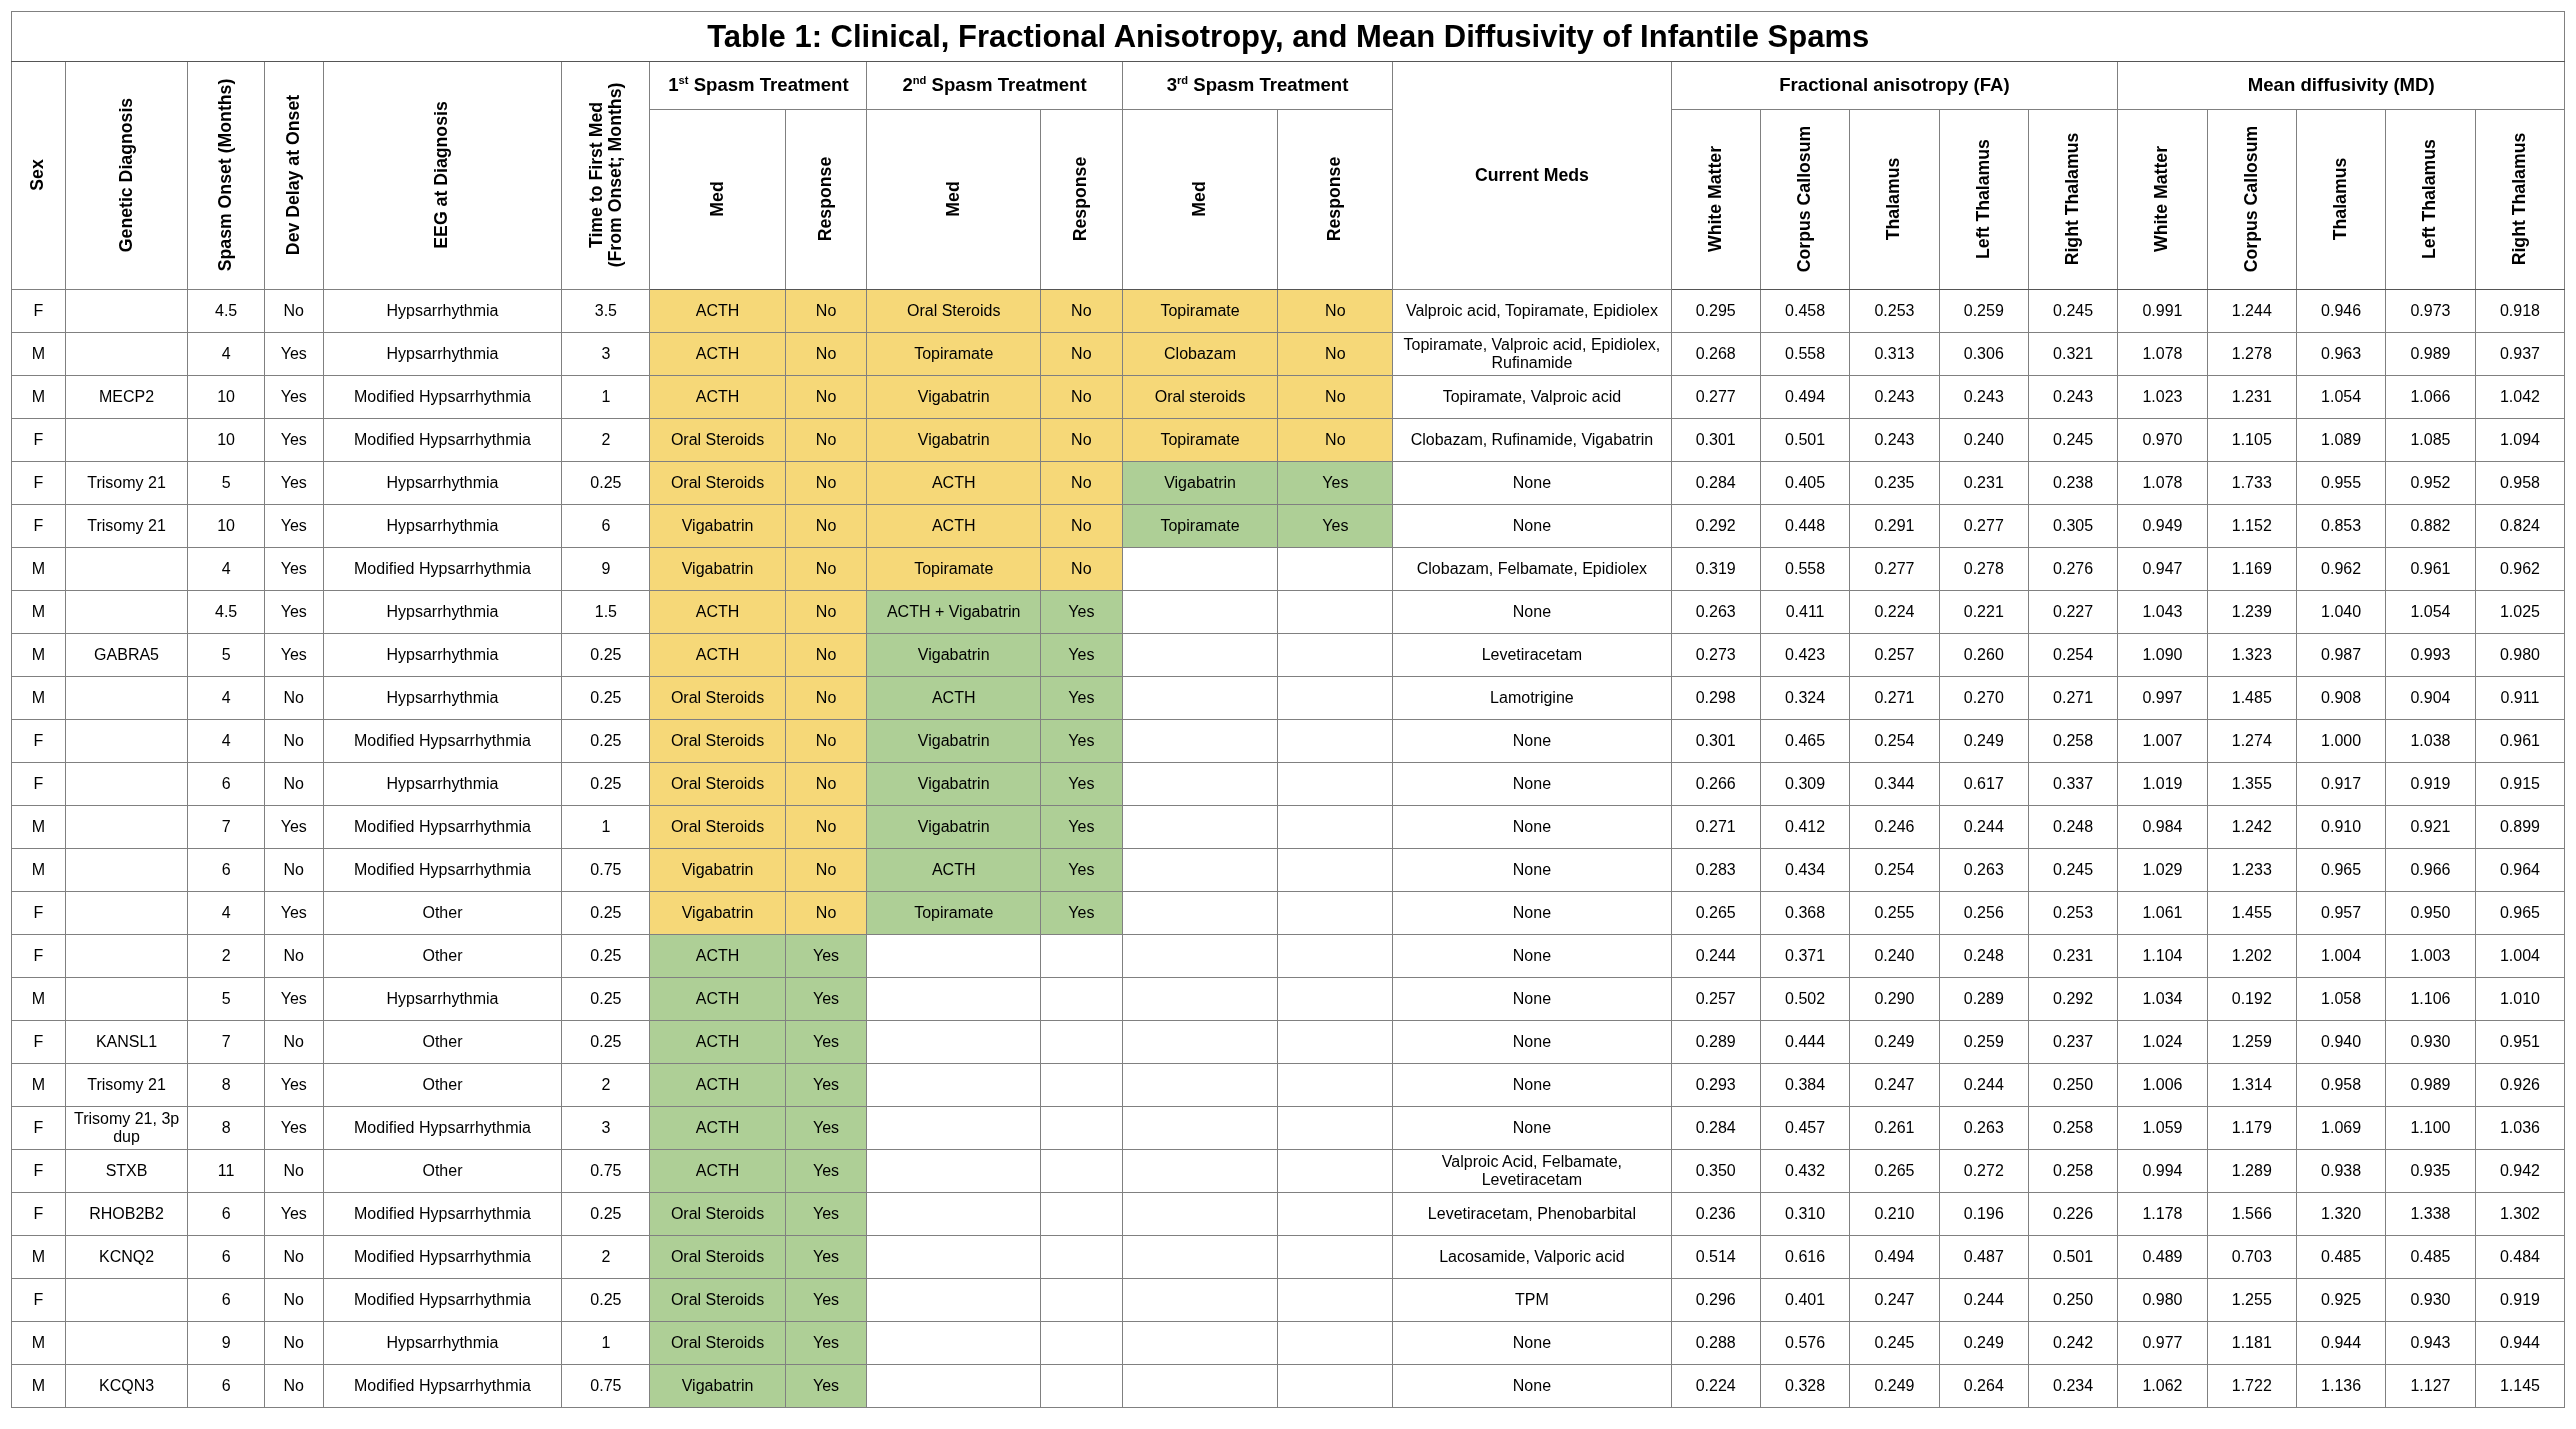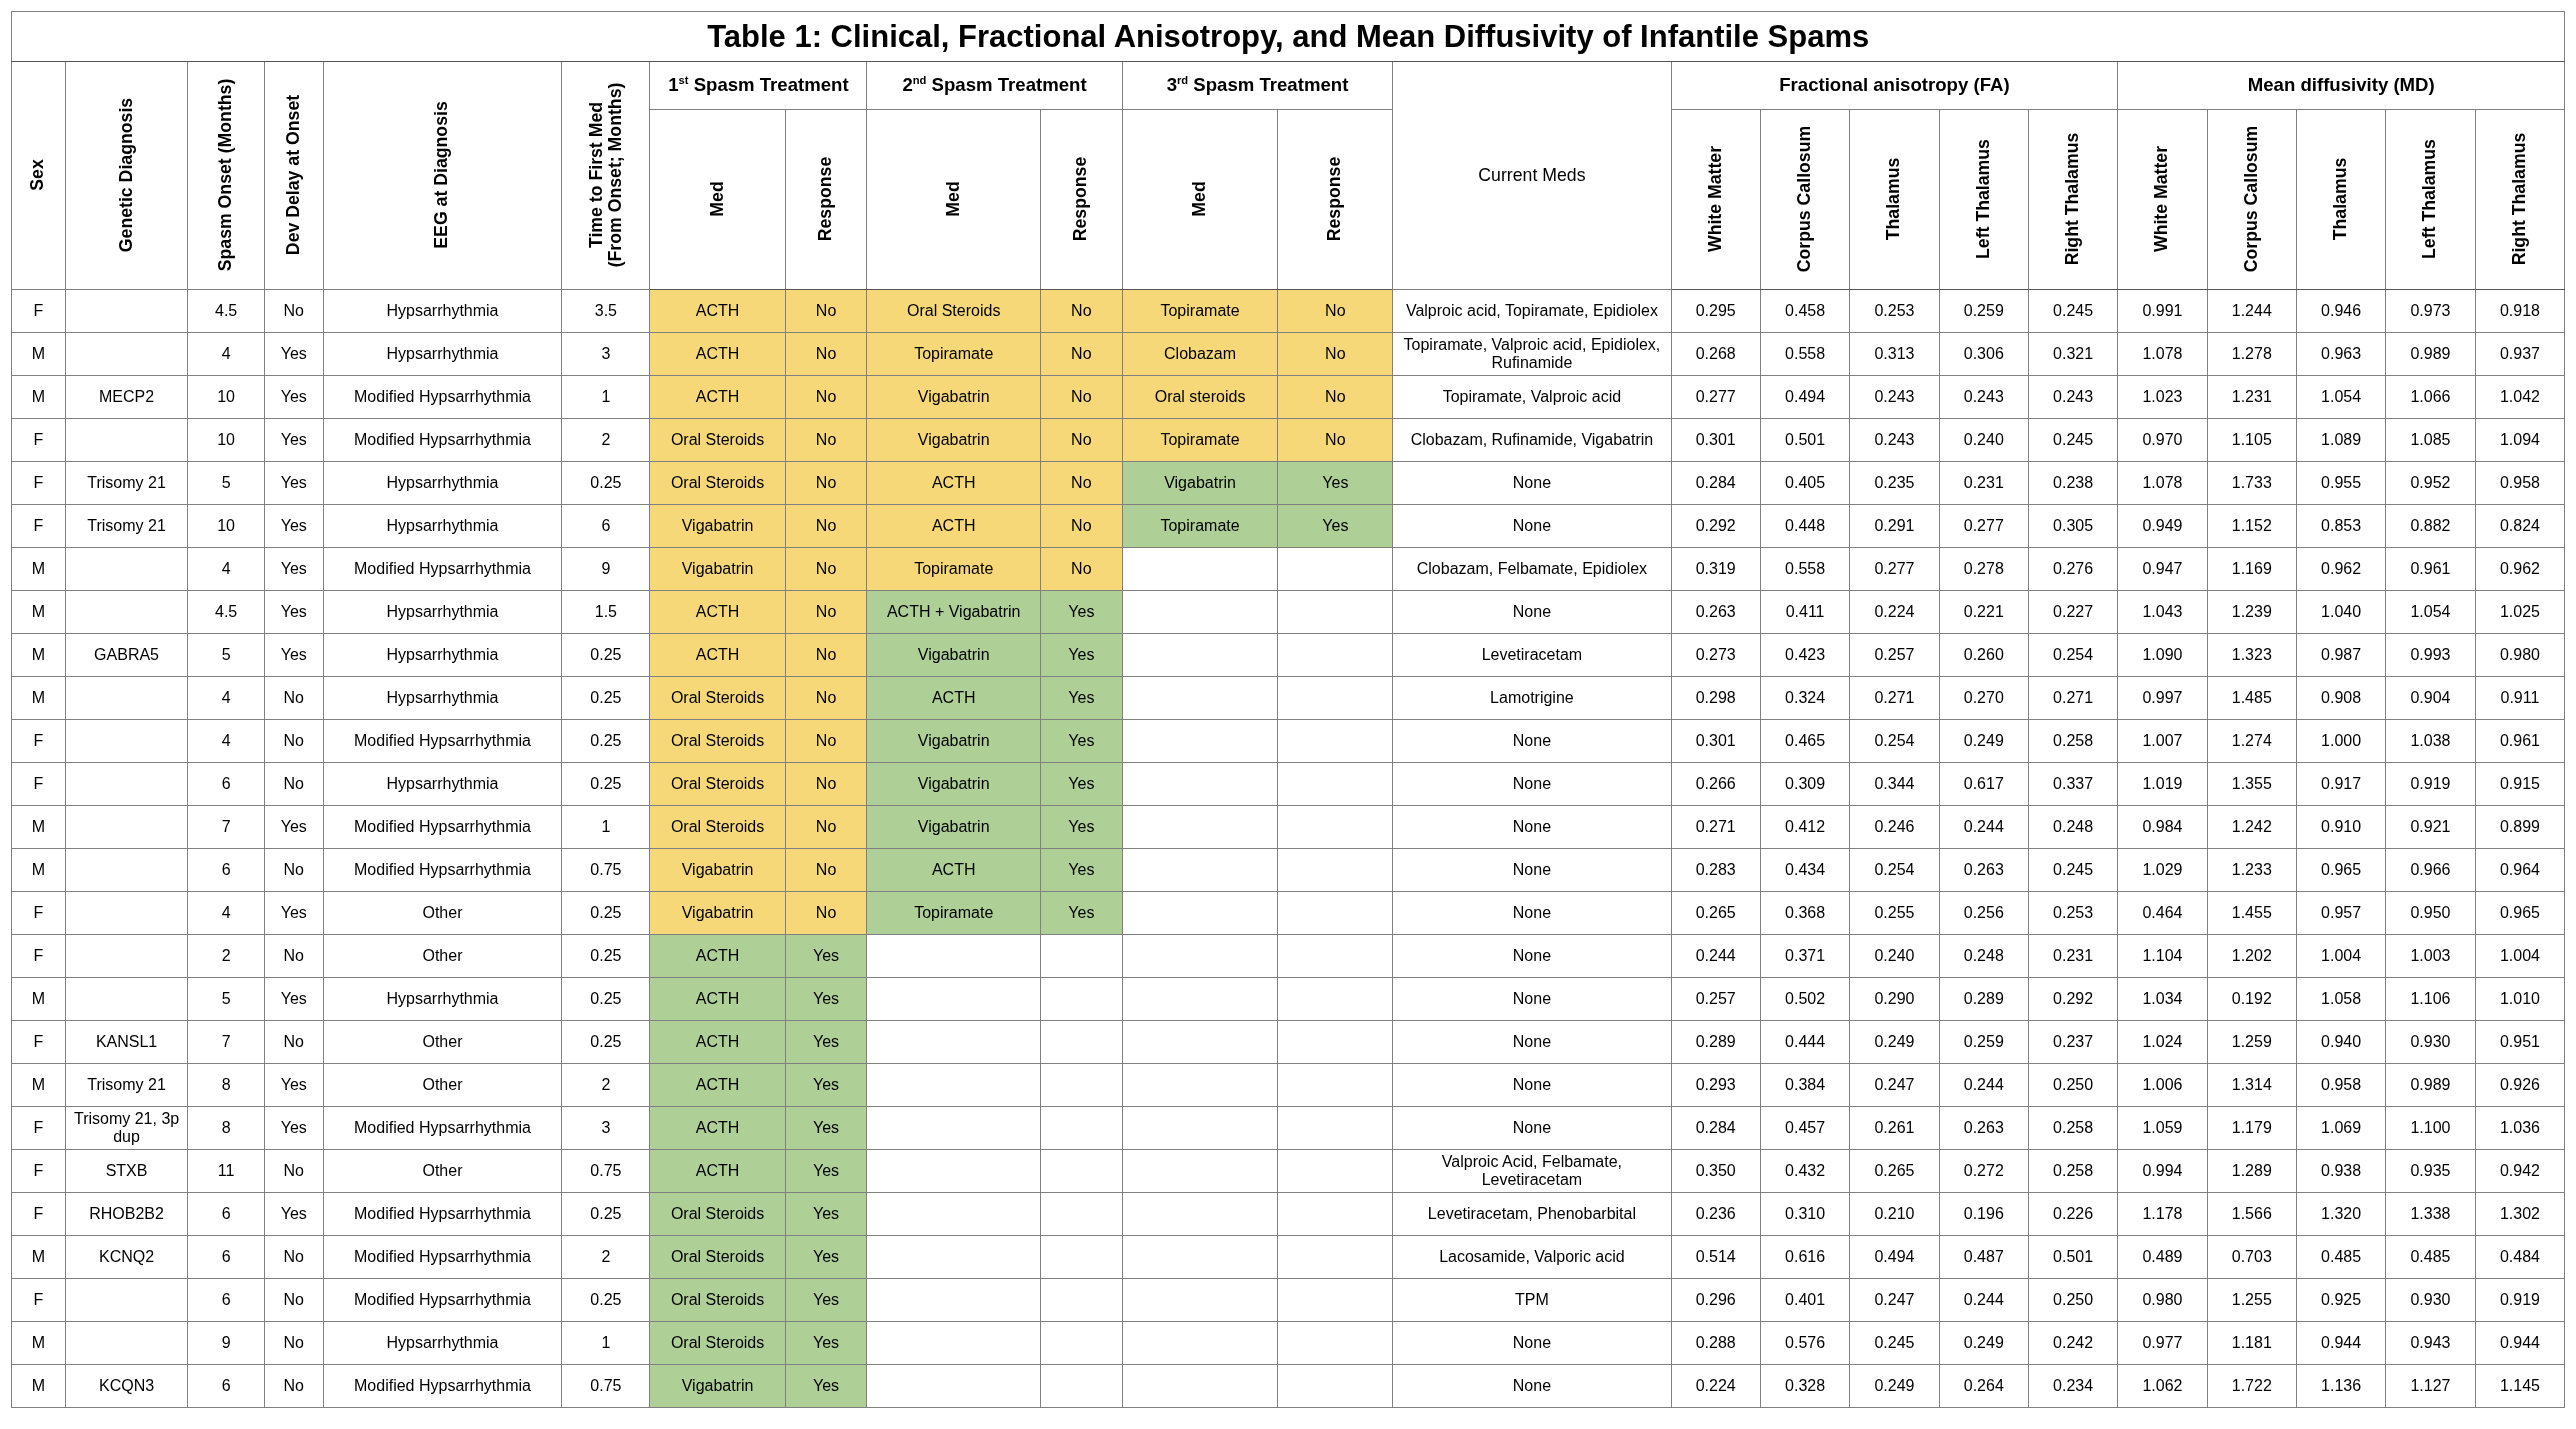--- a/index.html
+++ b/index.html
@@ -10,21 +10,21 @@
   tr.title-row th{height:47px;font-size:31px;font-weight:bold;border-bottom:0.9px solid #555;}
   tr.group-row th{height:45px;font-size:18.6px;font-weight:bold;}
   tr.rot-row th{height:177px;position:relative;}
   thead tr.rot-row th{border-bottom:1.9px solid #555;}
   tbody tr{height:43px;}
   tbody td{font-size:16px;line-height:1.12;}
   th.hcell{position:relative;}
   .vtext{position:absolute;left:50%;top:50%;transform:translate(-50%,-50%) rotate(-90deg);
          width:160px;text-align:center;font-weight:bold;font-size:17.7px;line-height:1.1;}
   .vtext.tall{width:200px;}
-  .hwrap{font-weight:normal;font-size:17.7px;}
+  .hwrap{font-weight:bold;font-size:17.7px;}
   sup{font-size:60%;text-align:center;}
   td.y{background:#F6D878;}
   td.g{background:#AECF96;}
 </style>
 </head>
 <body>
 
 <div class="wrap">
 <table>
   <colgroup>
@@ -496,21 +496,21 @@
           <td class="g">Topiramate</td>
           <td class="g">Yes</td>
           <td></td>
           <td></td>
           <td>None</td>
           <td>0.265</td>
           <td>0.368</td>
           <td>0.255</td>
           <td>0.256</td>
           <td>0.253</td>
-          <td>0.464</td>
+          <td>1.061</td>
           <td>1.455</td>
           <td>0.957</td>
           <td>0.950</td>
           <td>0.965</td>
         </tr>
         <tr>
           <td>F</td>
           <td></td>
           <td>2</td>
           <td>No</td>

